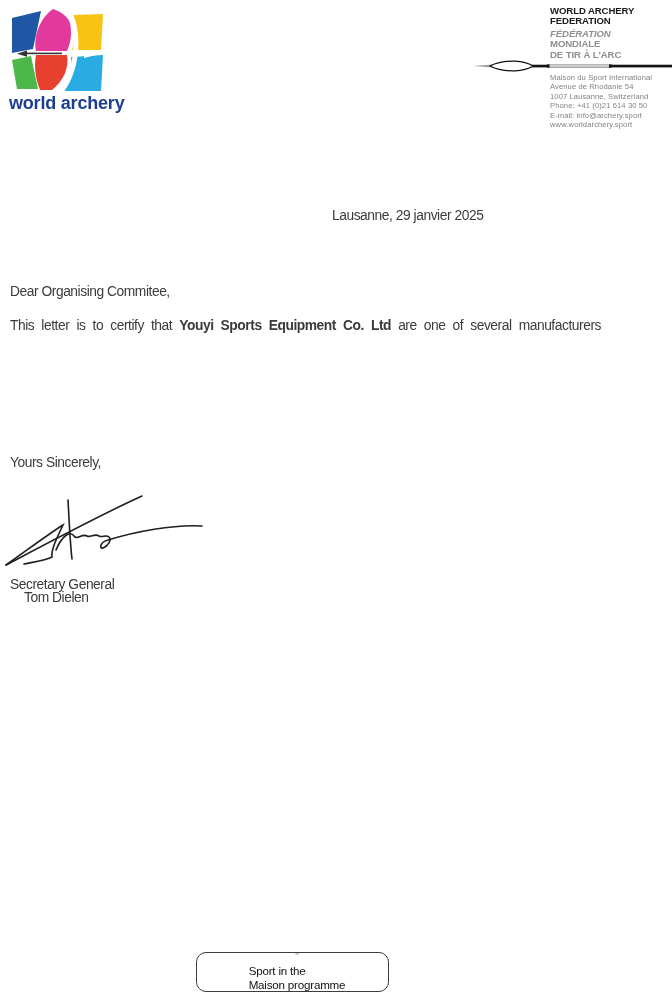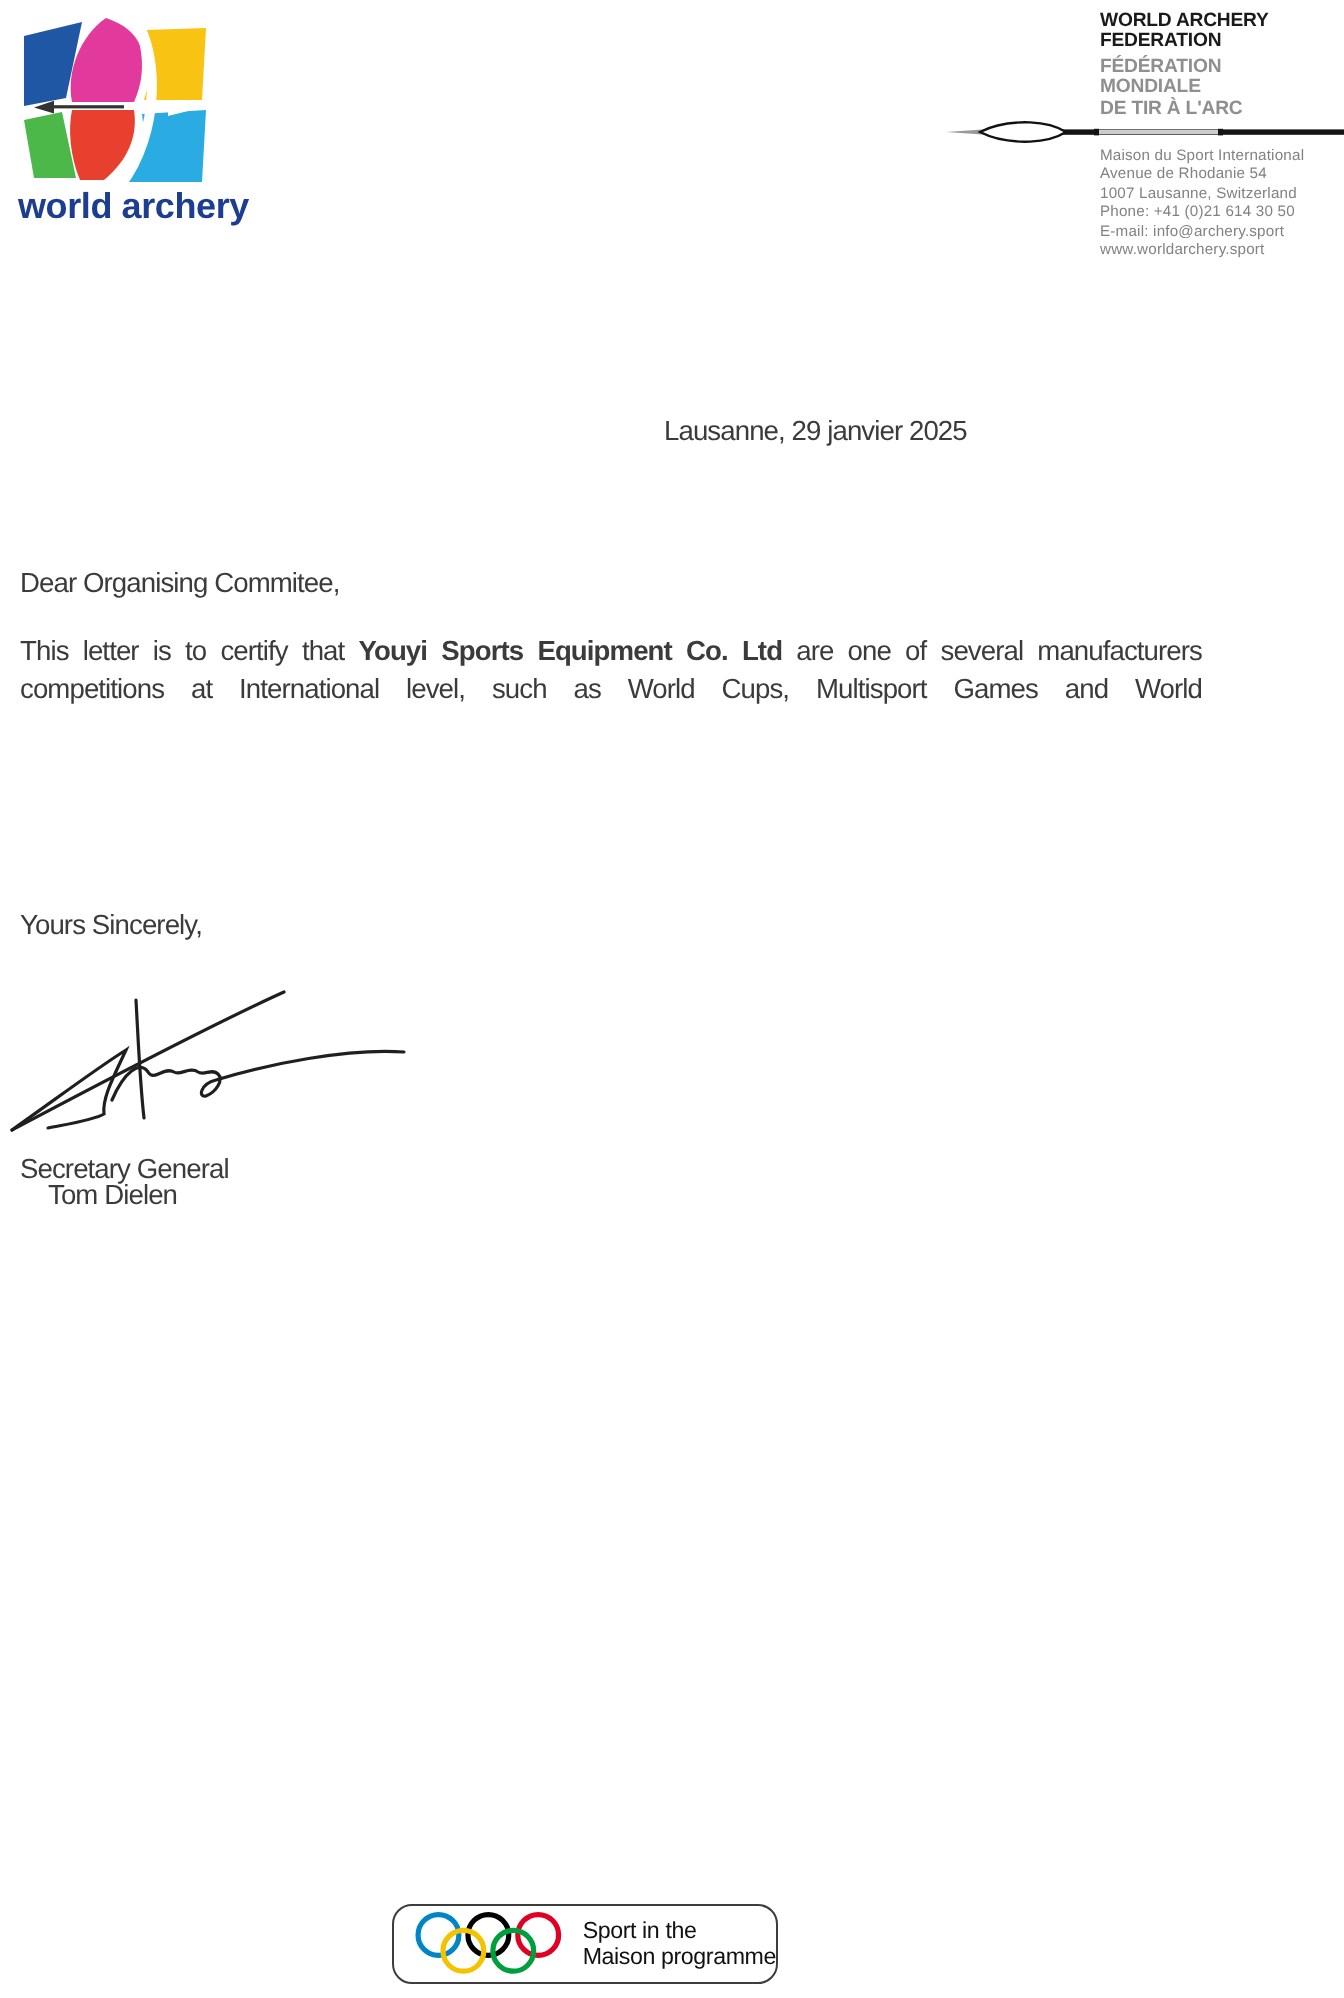--- a/index.html
+++ b/index.html
@@ -19,21 +19,21 @@
   .wordmark {
     position: absolute; left: 9px; top: 93px;
     font-size: 18px; font-weight: bold; letter-spacing: -0.2px;
   }
   .fed-block {
     position: absolute; left: 550px; top: 6px;
     font-weight: bold; font-size: 9.6px; line-height: 10.4px;
     letter-spacing: -0.1px; color: #1a1a1a;
   }
   .fed-block .fr { color: #8f8f8f; }
-  .fed-block .fr-first { margin-top: 2px; }
+  .fed-block .fr-first { margin-top: 2px; font-style: italic; }
   .header-arrow { position: absolute; left: 473px; top: 59px; }
   .address-block {
     position: absolute; left: 550px; top: 73px;
     font-size: 7.6px; line-height: 9.4px; color: #828282;
     letter-spacing: 0.1px;
   }
 
   
   .letter-text { color: #3b3b3b; font-size: 13.8px; letter-spacing: -0.45px; }
   .dateline { position: absolute; left: 332px; top: 208px; }
@@ -46,21 +46,21 @@
   .signature-svg { position: absolute; left: 2px; top: 486px; }
   .signer-name { position: absolute; left: 0; top: 590px; margin-left: 24px; }
   .signer-title { position: absolute; left: 10px; top: 577px; }
 
   
   .olympic-badge {
     position: absolute; left: 196px; top: 952px;
     width: 193px; height: 40px;
     border: 1.6px solid #3d3d3d; border-radius: 10px;
     display: flex; align-items: center;
-    padding-left: 9px; gap: 9px; background: #fff;
+    padding-left: 9px; gap: 9px; background: #fff; flex-direction: column;
   }
   .badge-text {
     font-size: 11.6px; line-height: 13.5px; color: #111111;
     letter-spacing: -0.2px; white-space: nowrap;
   }
 </style>
 </head>
 <body>
 
 <div class="page">
@@ -104,21 +104,20 @@
     <div>E-mail: info@archery.sport</div>
     <div>www.worldarchery.sport</div>
   </div>
 
   <div class="letter-text dateline">Lausanne, 29 janvier 2025</div>
 
   <div class="letter-text salutation">Dear Organising Commitee,</div>
 
   <div class="letter-text para1">
     <div class="jline"><span>This letter is to certify that </span><b>Youyi Sports Equipment Co. Ltd</b><span> are one of several manufacturers</span></div>
-    <div class="jline">competitions at International level, such as World Cups, Multisport Games and World</div>
   </div>
 
 
   <div class="letter-text valediction">Yours Sincerely,</div>
 
   <svg class="signature-svg" width="215" height="85" viewBox="0 0 215 85">
     <g fill="none" stroke="#1f1f1f" stroke-width="1.6" stroke-linecap="round">
       <path d="M4,79 C40,60 100,28 140,10"></path>
       <path d="M4,79 C28,62 48,47 61,39 C55,52 49,63 50,71 C45,74 32,76 22,78"></path>
       <path d="M66,14 C67,32 68,56 70,73"></path>

